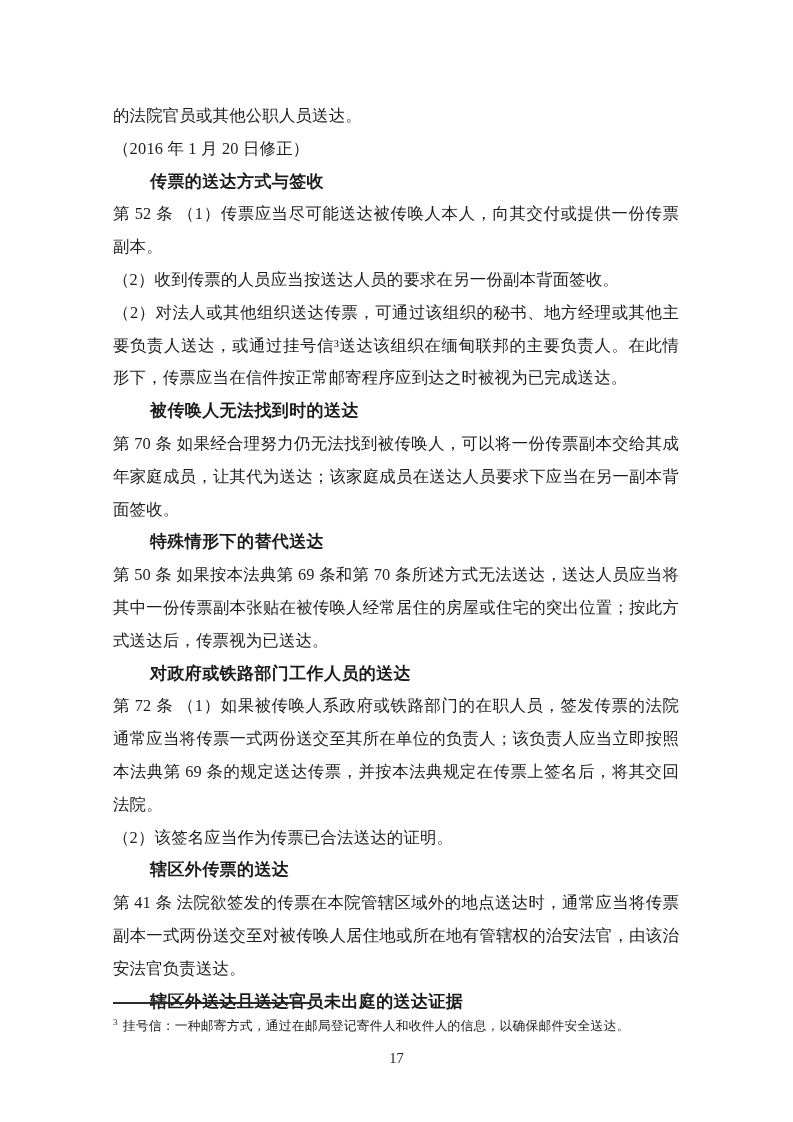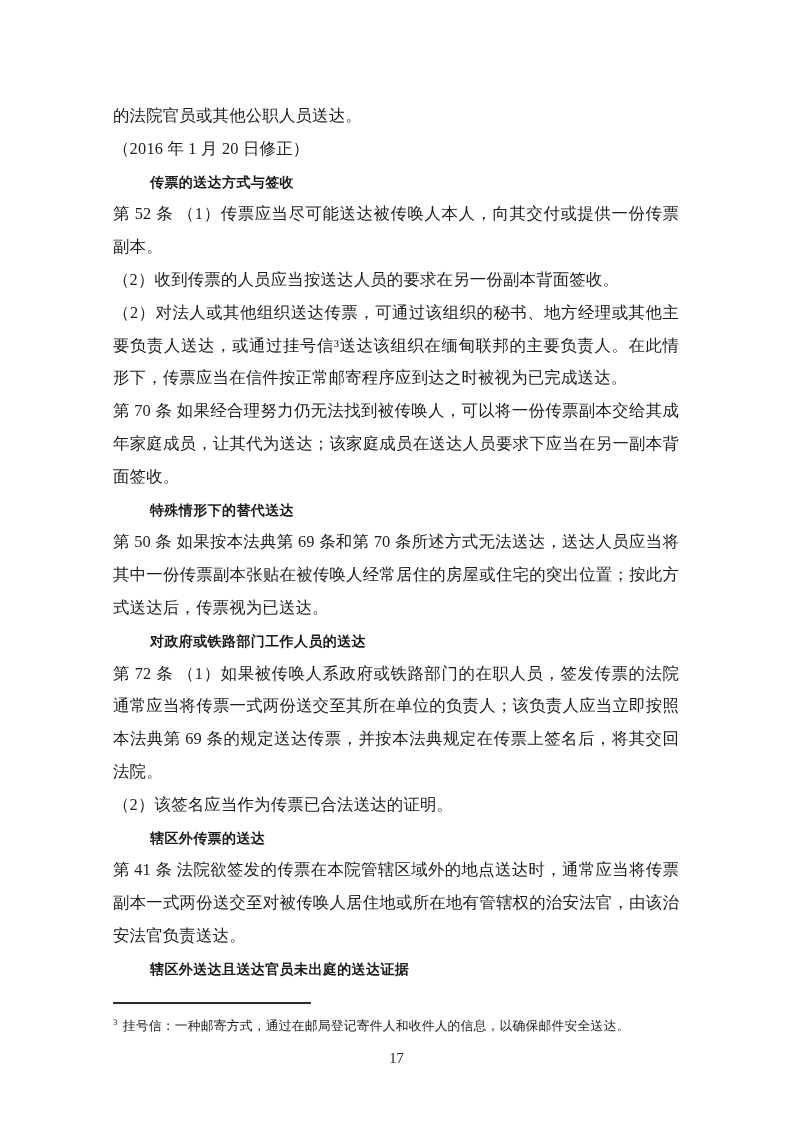--- a/index.html
+++ b/index.html
@@ -34,21 +34,21 @@
     padding: 0;
     font-size: inherit;
     line-height: inherit;
     font-weight: normal;
   }
   .content h2.heading {
     font-weight: bold;
     text-indent: 37px;
     text-align: left;
     font-family: "Liberation Sans", "DejaVu Sans", sans-serif;
-    font-size: 14px;
+    font-size: 17px;
     letter-spacing: 0.4px;
   }
   .footnote-rule {
     position: absolute;
     left: 113px;
     top: 1002px;
     width: 198px;
     height: 2px;
     background: #2b2b2b;
   }
@@ -82,20 +82,21 @@
 
 <div class="page">
 
   <div class="content">
     <p class="para">的法院官员或其他公职人员送达。</p>
     <p class="para">（2016 年 1 月 20 日修正）</p>
     <h2 class="heading">传票的送达方式与签收</h2>
     <p class="para">第 52 条 （1）传票应当尽可能送达被传唤人本人，向其交付或提供一份传票副本。</p>
     <p class="para">（2）收到传票的人员应当按送达人员的要求在另一份副本背面签收。</p>
     <p class="para">（2）对法人或其他组织送达传票，可通过该组织的秘书、地方经理或其他主要负责人送达，或通过挂号信³送达该组织在缅甸联邦的主要负责人。在此情形下，传票应当在信件按正常邮寄程序应到达之时被视为已完成送达。</p>
+    <h2 class="heading">被传唤人无法找到时的送达</h2>
     <p class="para">第 70 条 如果经合理努力仍无法找到被传唤人，可以将一份传票副本交给其成年家庭成员，让其代为送达；该家庭成员在送达人员要求下应当在另一副本背面签收。</p>
     <h2 class="heading">特殊情形下的替代送达</h2>
     <p class="para">第 50 条 如果按本法典第 69 条和第 70 条所述方式无法送达，送达人员应当将其中一份传票副本张贴在被传唤人经常居住的房屋或住宅的突出位置；按此方式送达后，传票视为已送达。</p>
     <h2 class="heading">对政府或铁路部门工作人员的送达</h2>
     <p class="para">第 72 条 （1）如果被传唤人系政府或铁路部门的在职人员，签发传票的法院通常应当将传票一式两份送交至其所在单位的负责人；该负责人应当立即按照本法典第 69 条的规定送达传票，并按本法典规定在传票上签名后，将其交回法院。</p>
     <p class="para">（2）该签名应当作为传票已合法送达的证明。</p>
     <h2 class="heading">辖区外传票的送达</h2>
     <p class="para">第 41 条 法院欲签发的传票在本院管辖区域外的地点送达时，通常应当将传票副本一式两份送交至对被传唤人居住地或所在地有管辖权的治安法官，由该治安法官负责送达。</p>
     <h2 class="heading">辖区外送达且送达官员未出庭的送达证据</h2>
   </div>

